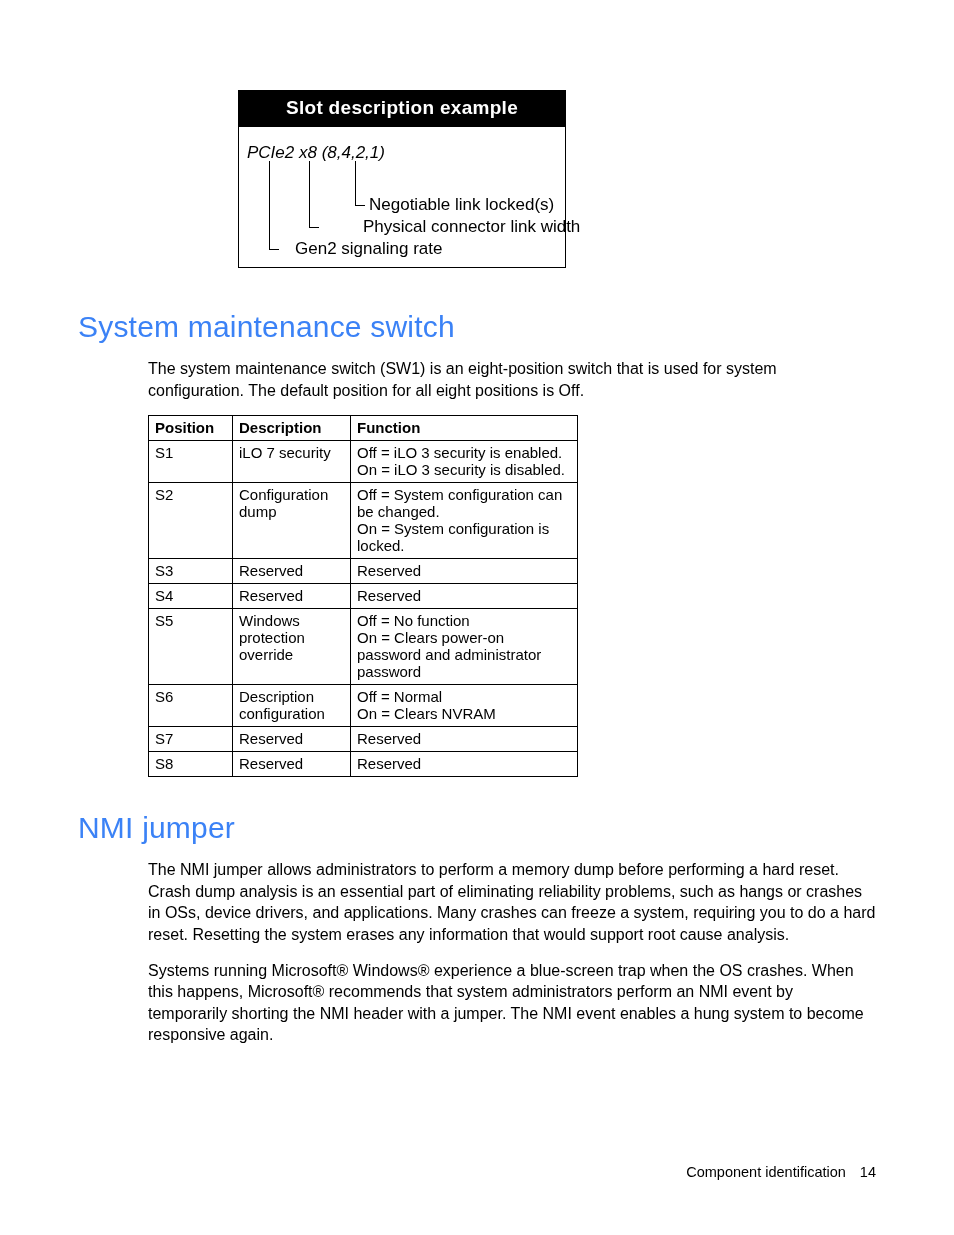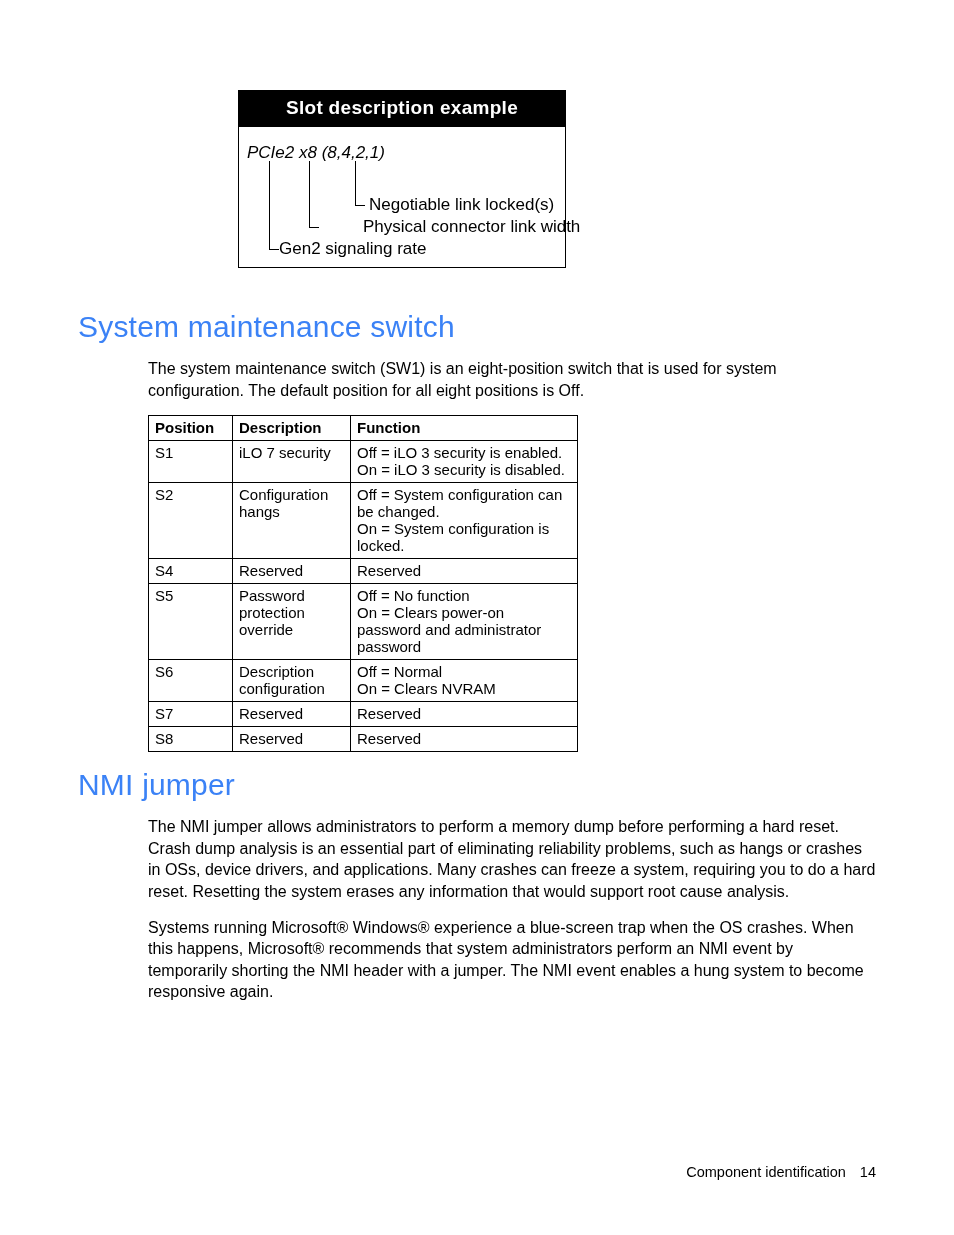--- a/index.html
+++ b/index.html
@@ -45,21 +45,21 @@
   }
   .slot-line { position: absolute; background: #000; }
 
   h2.section {
     color: #3b82f6;
     font-weight: 400;
     font-size: 30px;
     margin: 42px 0 14px 0;
     letter-spacing: 0.2px;
   }
-  h2.section.nmi { margin-top: 16px; }
+  h2.section.nmi { margin-top: 34px; }
 
   p.body {
     margin: 0 0 14px 0;
     padding-left: 70px;
     font-size: 16px;
     line-height: 1.35;
     font-weight: 400;
   }
 
   table.sw {
@@ -104,21 +104,21 @@
       <div class="slot-line" style="left:30px; top:122px; width:10px; height:1.2px;"></div>
 
       <div class="slot-line" style="left:70px; top:34px; width:1.2px; height:67px;"></div>
       <div class="slot-line" style="left:70px; top:100px; width:10px; height:1.2px;"></div>
 
       <div class="slot-line" style="left:116px; top:34px; width:1.2px; height:45px;"></div>
       <div class="slot-line" style="left:116px; top:78px; width:10px; height:1.2px;"></div>
 
       <span class="slot-text" style="left:130px; top:68px;">Negotiable link locked(s)</span>
       <span class="slot-text" style="left:84px; top:90px;margin-left:40px;">Physical connector link width</span>
-      <span class="slot-text" style="left:40px; top:112px;">Gen2 signaling rate</span>
+      <span class="slot-text" style="left:56px; top:112px;">Gen2 signaling rate</span>
     </div>
   </div>
 
   <h2 class="section">System maintenance switch</h2>
   <p class="body">The system maintenance switch (SW1) is an eight-position switch that is used for system configuration. The default position for all eight positions is Off.</p>
 
   <table class="sw">
     <colgroup>
         <col class="c1">
         <col class="c2">
@@ -132,31 +132,36 @@
       </tr>
     </thead>
     <tbody id="sw-body">
         <tr>
           <td>S1</td>
           <td>iLO 7 security</td>
           <td>Off = iLO 3 security is enabled.<br>On = iLO 3 security is disabled.</td>
         </tr>
         <tr>
           <td>S2</td>
-          <td>Configuration hangs</td>
+          <td>Configuration dump</td>
           <td>Off = System configuration can be changed.<br>On = System configuration is locked.</td>
+        </tr>
+        <tr>
+          <td>S3</td>
+          <td>Reserved</td>
+          <td>Reserved</td>
         </tr>
         <tr>
           <td>S4</td>
           <td>Reserved</td>
           <td>Reserved</td>
         </tr>
         <tr>
           <td>S5</td>
-          <td>Password protection override</td>
+          <td>Windows protection override</td>
           <td>Off = No function<br>On = Clears power-on password and administrator password</td>
         </tr>
         <tr>
           <td>S6</td>
           <td>Description configuration</td>
           <td>Off = Normal<br>On = Clears NVRAM</td>
         </tr>
         <tr>
           <td>S7</td>
           <td>Reserved</td>

